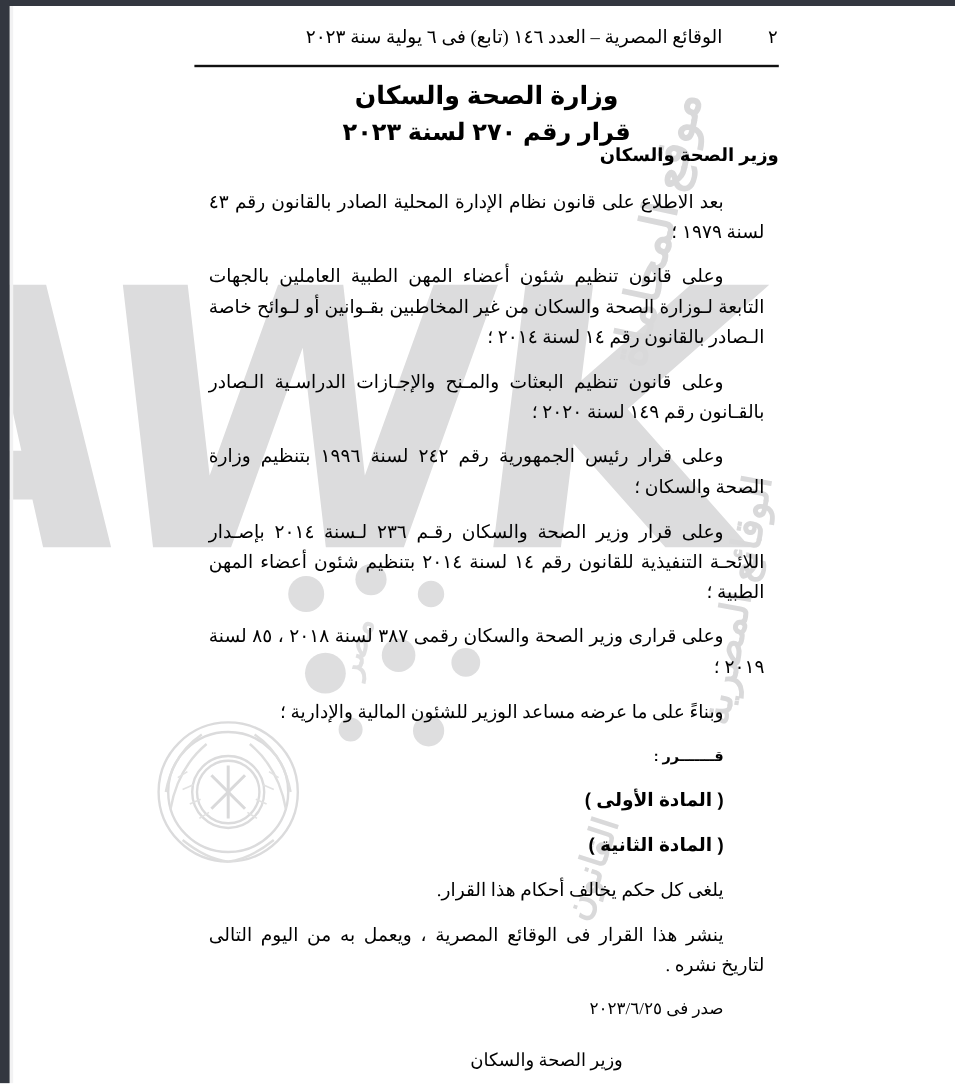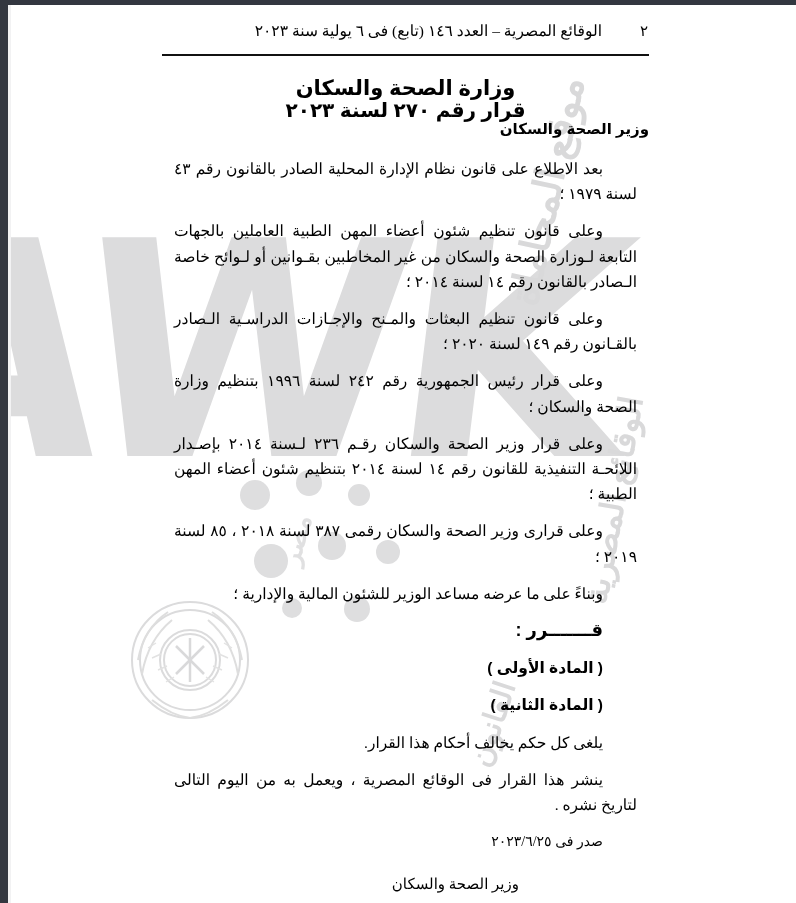--- a/index.html
+++ b/index.html
@@ -168,21 +168,21 @@
     position: absolute;
     top: 54px;
     left: 162px;
     width: 487px;
     height: 0;
     border-top: 2px solid #111111;
   }
 
   .doc-title {
     position: absolute;
-    top: 76px;
+    top: 68px;
     left: 162px;
     width: 487px;
     text-align: center;
     font-family: "Liberation Sans", "DejaVu Sans", sans-serif;
     font-weight: 700;
     font-size: 21px;
     letter-spacing: -0.3px;
   }
 
   .doc-subtitle {
@@ -224,21 +224,21 @@
     text-align: justify;
     text-align-last: right;
   }
 
   .decree-word {
     margin: 4px 0 0 0;
     text-align: center;
     text-indent: 0;
     font-family: "Liberation Sans", "DejaVu Sans", sans-serif;
     font-weight: 700;
-    font-size: 18px;
+    font-size: 12px;
     letter-spacing: -0.5px;
   }
 
   .article-head {
     margin: 0;
     text-align: center;
     text-indent: 0;
     font-family: "Liberation Sans", "DejaVu Sans", sans-serif;
     font-weight: 700;
     font-size: 15.5px;

